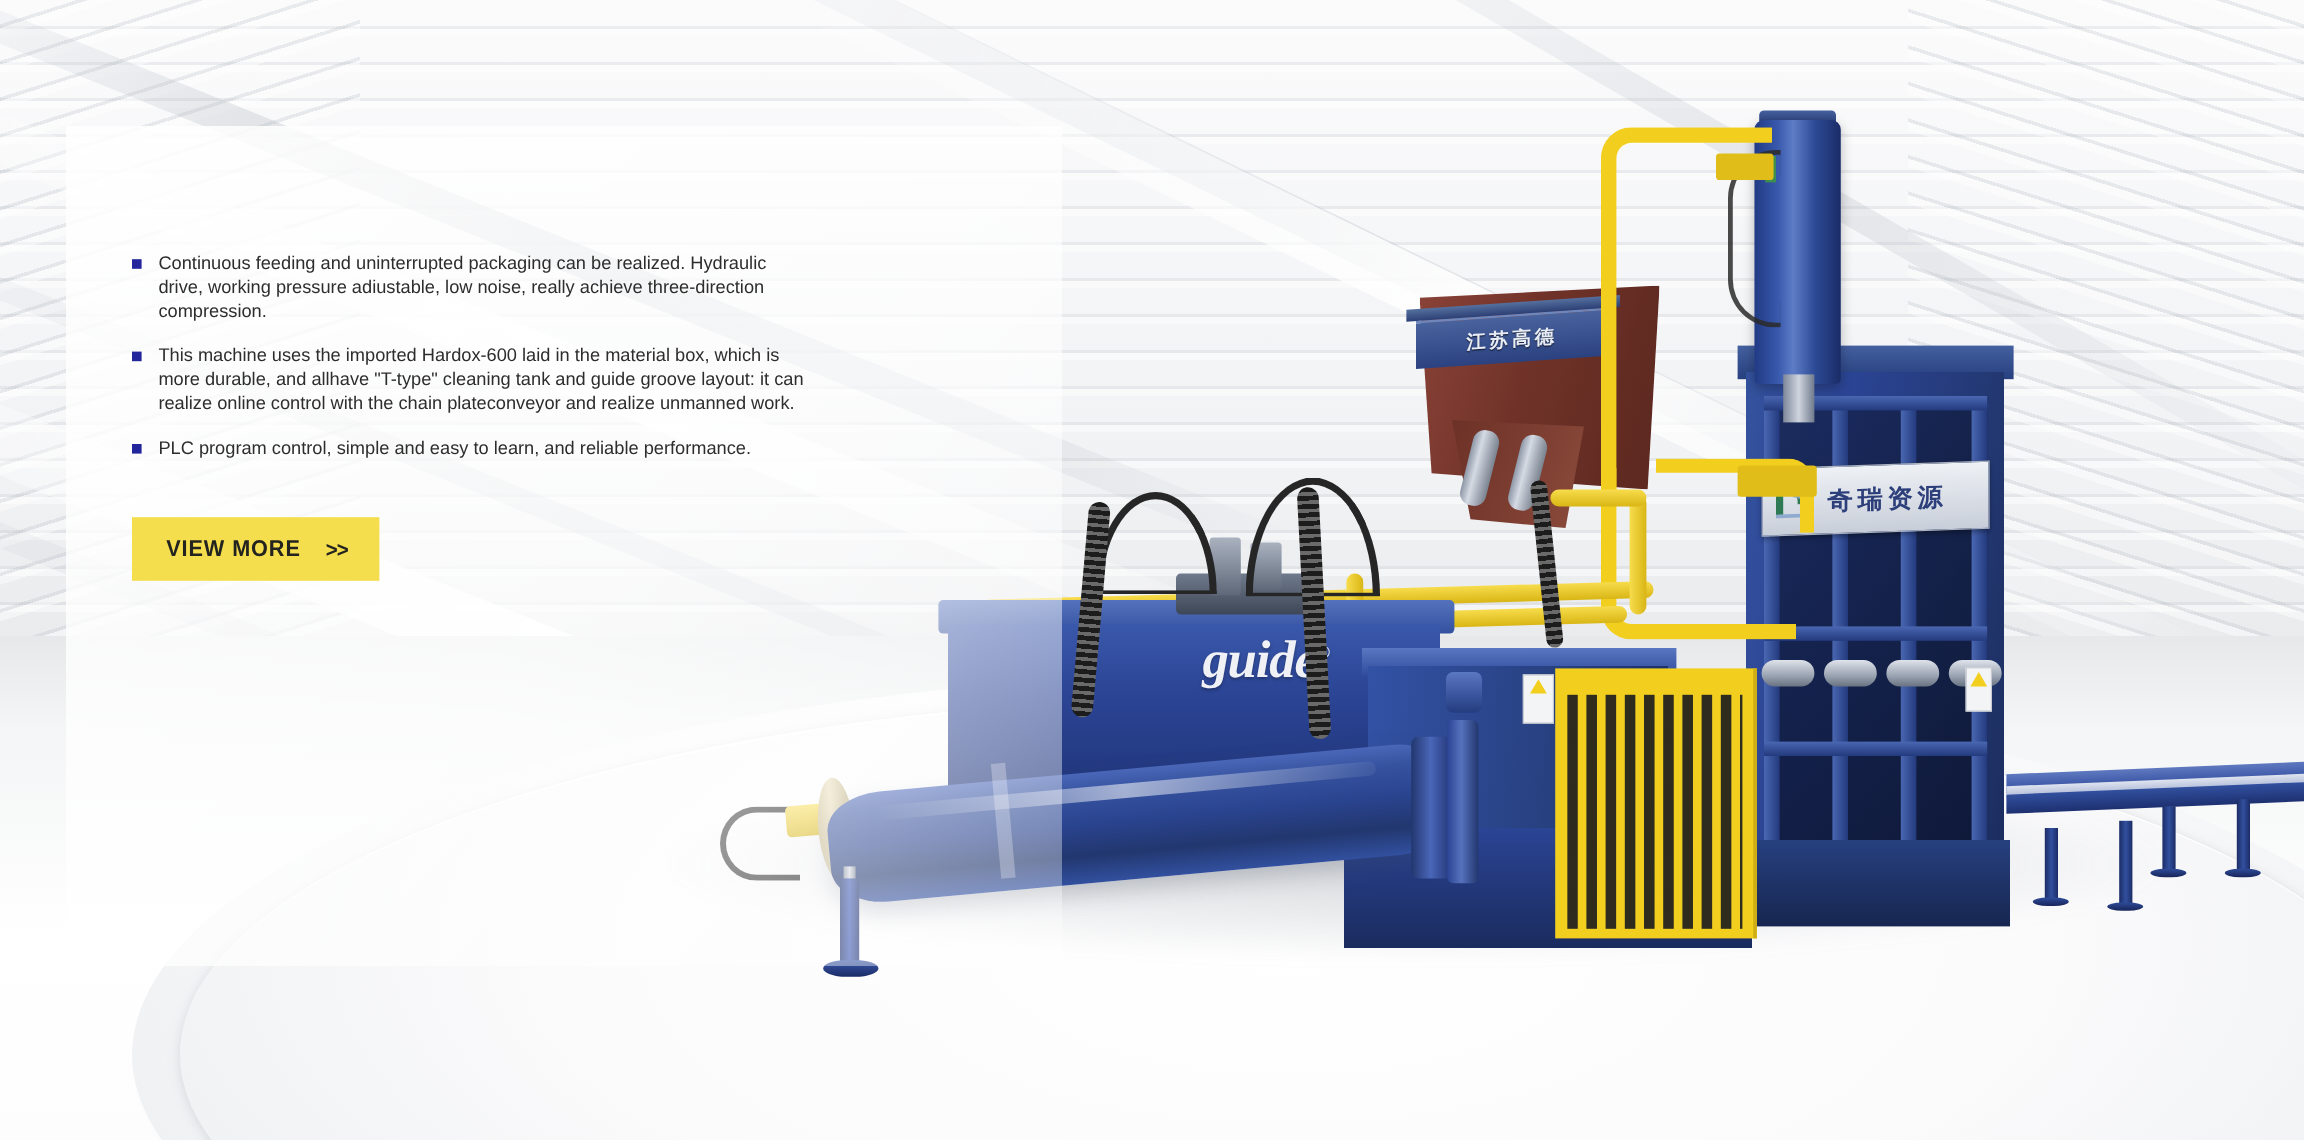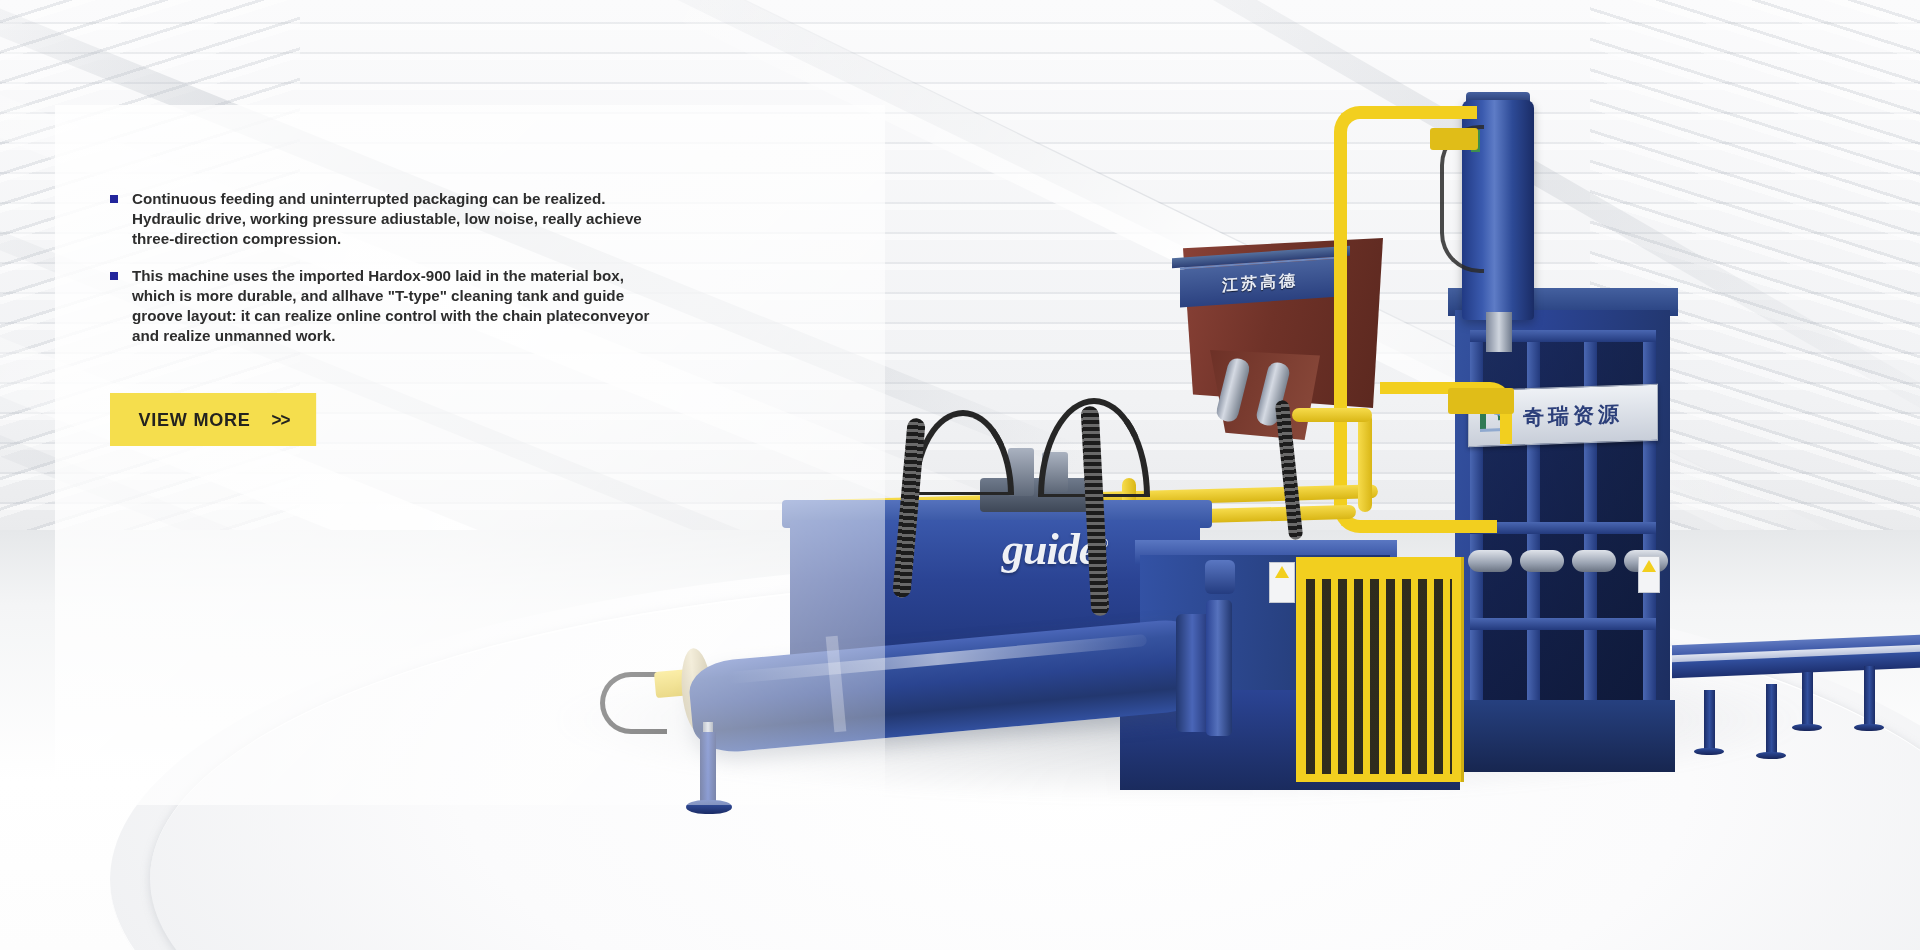--- a/index.html
+++ b/index.html
@@ -130,23 +130,22 @@
   .title-line2 {
     display: block;
     color: #2b2b2b;
     font-size: 78px;
     transform: scaleX(0.93);
     transform-origin: left center;
     margin-top: 6px;
   }
   ul.bullets {
     list-style: none;
-    margin: 24px 0 0 0; padding: 0;
+    margin: 45px 0 0 0; padding: 0;
     width: 560px;
-    font-weight: bold;
   }
   ul.bullets li {
     position: relative;
     padding-left: 22px;
     margin-bottom: 17px;
     font-size: 15.2px;
     line-height: 1.32;
     color: #2d2d2d;
   }
   ul.bullets li .sq {
@@ -657,21 +656,25 @@
 
   <div class="content">
 
     <ul class="bullets">
       <li>
         <span class="sq"></span>
         <span>Continuous feeding and uninterrupted packaging can be realized. Hydraulic drive, working pressure adiustable, low noise, really achieve three-direction compression.</span>
       </li>
       <li>
         <span class="sq"></span>
-        <span>This machine uses the imported Hardox-900 laid in the material box, which is more durable, and allhave "T-type" cleaning tank and guide groove layout: it can realize online control with the chain plateconveyor and realize unmanned work.</span>
+        <span>This machine uses the imported Hardox-600 laid in the material box, which is more durable, and allhave "T-type" cleaning tank and guide groove layout: it can realize online control with the chain plateconveyor and realize unmanned work.</span>
+      </li>
+      <li>
+        <span class="sq"></span>
+        <span>PLC program control, simple and easy to learn, and reliable performance.</span>
       </li>
     </ul>
 
     <button class="btn">
       <span>VIEW MORE</span>
       <span class="arrows">&gt;&gt;</span>
     </button>
   </div>
 
 </div>

